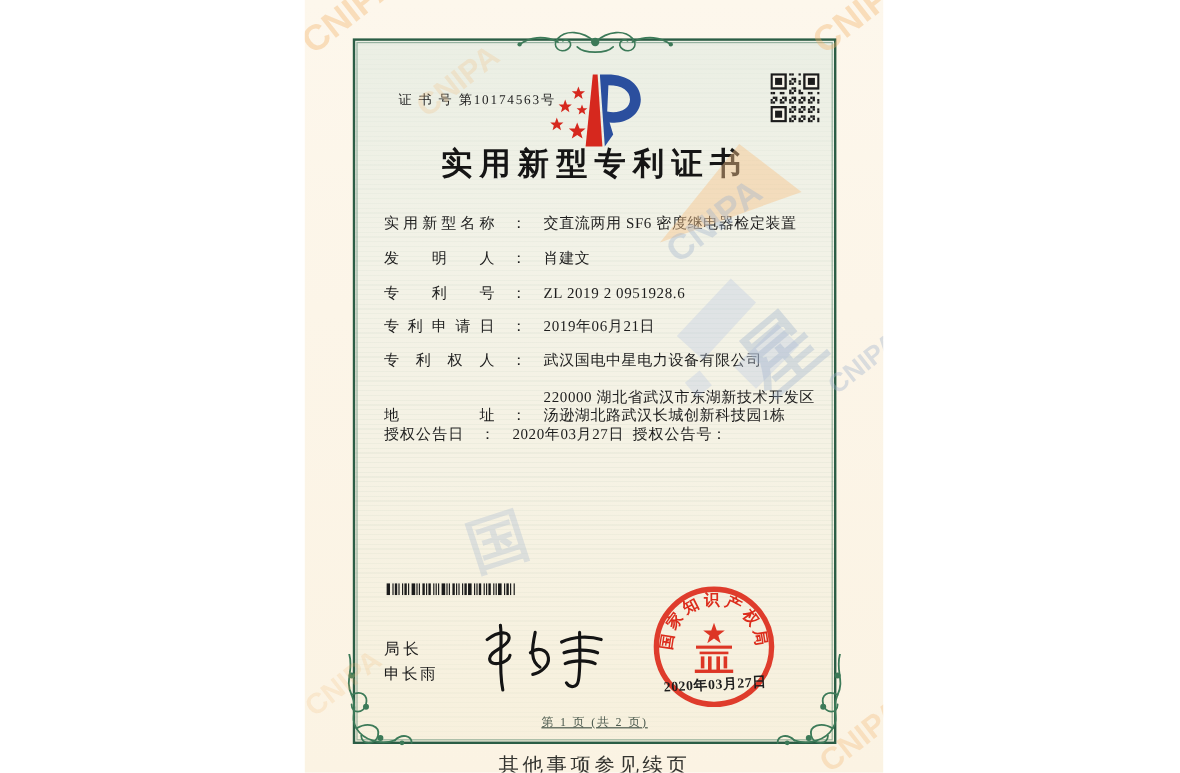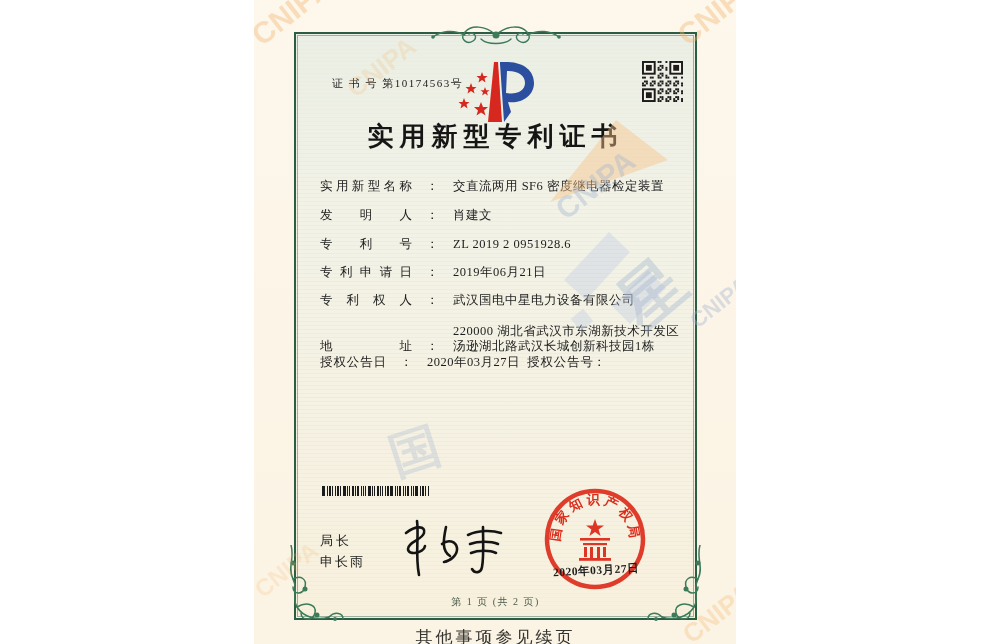--- a/index.html
+++ b/index.html
@@ -54,21 +54,21 @@
                   color:#1c1c1c; font-family:Liberation Mono, monospace; }
   .signer-name  { position:absolute; left:24px; top:519px; font-size:13px; letter-spacing:2px;
                   color:#1c1c1c; font-family:"Liberation Sans","DejaVu Sans",sans-serif; }
   .signature { position:absolute; left:102px; top:483px; width:112px; height:62px; }
 
   .seal { position:absolute; left:246px; top:452px; width:106px; height:106px; z-index:6; }
   .seal-date { position:absolute; left:248px; top:529px; width:104px; text-align:center; z-index:7;
                font-size:11.5px; color:#1e1e1e; letter-spacing:.5px; transform:rotate(-3deg); font-weight:bold; }
 
   .pageno { position:absolute; left:0; right:0; top:561px; text-align:center; font-size:10px;
-            color:#4c5a4e; letter-spacing:1.5px; }
+            color:#4c5a4e; letter-spacing:1.5px;text-decoration:underline; }
 
   .footer-note { position:absolute; left:40px; width:403px; top:626px; text-align:center;
                  font-size:17px; letter-spacing:3px; color:#33332f; z-index:6; }
 
   .orn { position:absolute; z-index:3; }
   .orn-top { left:50%; top:-11px; transform:translateX(-50%); }
   .orn-bl { left:-13px; bottom:-11px; }
   .orn-br { right:-13px; bottom:-11px; transform:scaleX(-1); }
 </style>
 </head>

